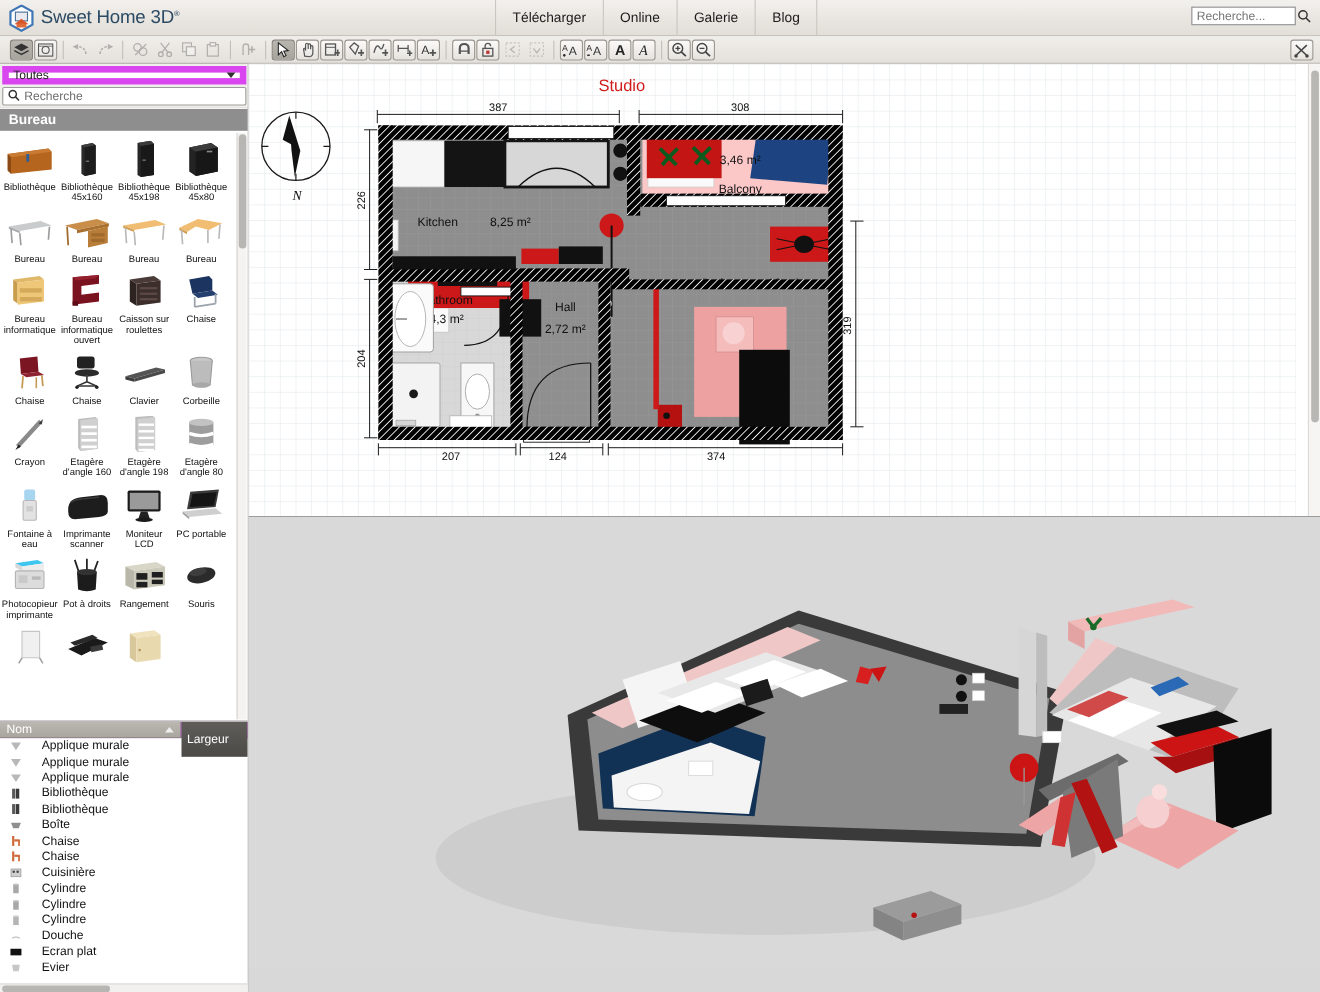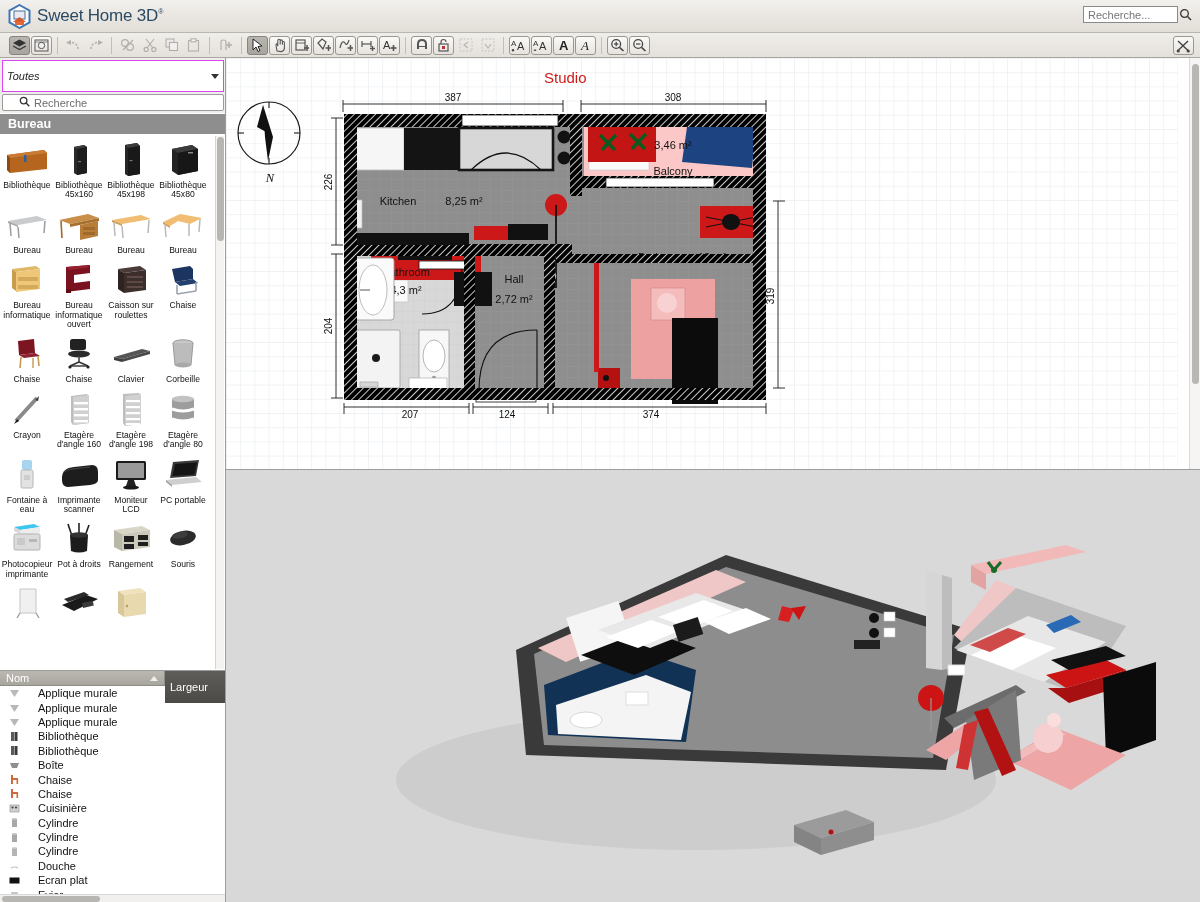--- a/index.html
+++ b/index.html
@@ -57,30 +57,29 @@
   .tbtn svg { display:block; }
   .right-tool { position:absolute; right:6px; top:3px; }
 
   
   .body-split { flex:1 1 auto; display:flex; min-height:0; }
 
   
   .leftpanel { width:226px; flex:0 0 226px; display:flex; flex-direction:column; border-right:1px solid #9c9c9c; background:#fff; min-height:0;}
   .cat-select-wrap { padding:2px 2px 0 2px; background:#f0eeea; }
   .cat-select {
-    width:222px; height:32px; font-size:11px; border:1px solid #d946ef; background:#fff;
+    width:222px; height:17px; font-size:11px; border:6px solid #d946ef; background:#fff;
     display:flex; align-items:center; padding:0 4px; justify-content:space-between;
     font-family:"Liberation Sans",sans-serif;
-    font-style:italic;
   }
   .chev { width:0;height:0;border-left:4px solid transparent;border-right:4px solid transparent;border-top:5px solid #333; }
   .search-wrap { padding:2px; background:#f0eeea; }
   .search-field {
     width:222px; height:17px; border:1px solid #9b9b9b; background:#fff; display:flex;
-    align-items:center; gap:4px; padding:0 16px; border-radius:2px;
+    align-items:center; gap:4px; padding:0 4px; border-radius:2px;
   }
   .search-field span.ph { color:#6d6d6d; font-size:11px; }
 
   .cat-header {
     background:#8e8e8e; color:#fff; font-size:12.5px; font-weight:bold;
     padding:3px 8px; border-top:1px solid #fff;
   }
   .catalog {
     flex:0 0 537px; overflow:hidden; position:relative; background:#fff;
     border-bottom:1px solid #9c9c9c;
@@ -149,20 +148,26 @@
       <span class="logo-hex">
         <svg width="23" height="25" viewBox="0 0 23 25">
           <polygon points="11.5,1 21.5,6.6 21.5,18.4 11.5,24 1.5,18.4 1.5,6.6" fill="#fff" stroke="#3f77b5" stroke-width="2"></polygon>
           <rect x="6" y="7" width="11" height="8" fill="#e9e9ef" stroke="#4a6f95" stroke-width="1"></rect>
           <path d="M5 18 L11.5 13 L18 18 Z" fill="#d7572a"></path>
           <rect x="7" y="17.5" width="9" height="3.5" fill="#e26a38"></rect>
         </svg>
       </span>
       <span class="brand-text"><span>Sweet Home 3D</span><sup>®</sup></span>
     </div>
+    <nav class="sitenav">
+      <a href="#">Télécharger</a>
+      <a href="#">Online</a>
+      <a href="#">Galerie</a>
+      <a href="#">Blog</a>
+    </nav>
     <div class="searchbox">
       <input type="text" placeholder="Recherche..." style="">
       <span class="mag">
         <svg width="13" height="13" viewBox="0 0 13 13">
             <circle cx="5.5" cy="5.5" r="3.8" fill="none" stroke="#333" stroke-width="1.3"></circle>
             <line x1="8.3" y1="8.3" x2="12" y2="12" stroke="#333" stroke-width="1.4"></line>
           </svg>
       </span>
     </div>
   </div>

